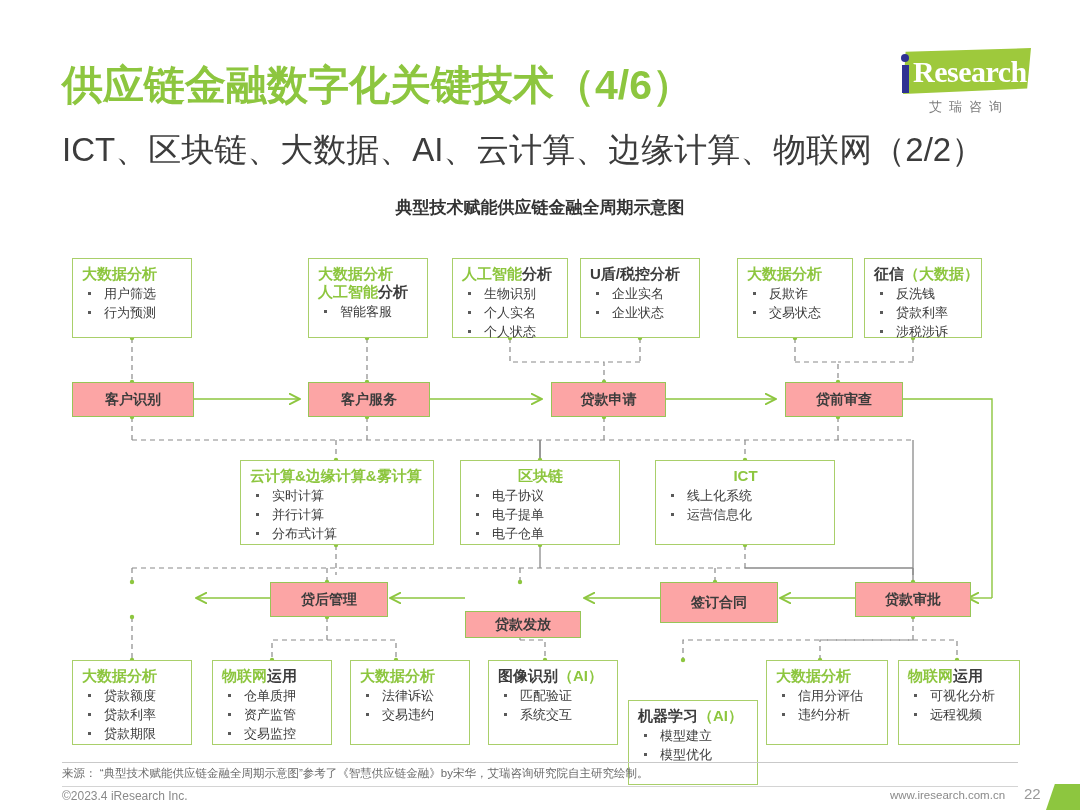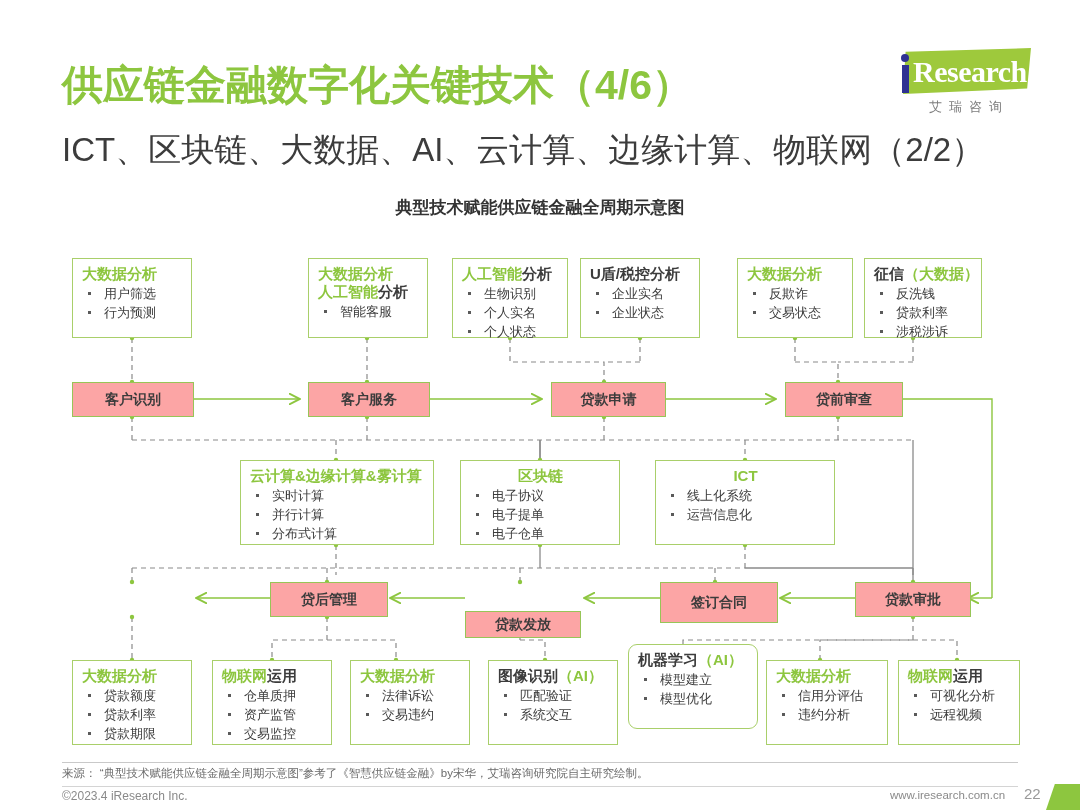--- a/index.html
+++ b/index.html
@@ -371,21 +371,21 @@
   </div>
 
   <div class="box tbox" style="left:488px;top:660px;width:130px;height:85px;">
     <div class="hd"><span>图像识别</span><span class="g">（AI）</span></div>
     <ul>
       <li>匹配验证</li>
       <li>系统交互</li>
     </ul>
   </div>
 
-  <div class="box tbox" style="left:628px;top:644px;width:130px;height:85px;border-radius:9px;">
+  <div class="box tbox" style="left:628px;top:700px;width:130px;height:85px;">
     <div class="hd"><span>机器学习</span><span class="g">（AI）</span></div>
     <ul>
       <li>模型建立</li>
       <li>模型优化</li>
     </ul>
   </div>
 
   <div class="box tbox" style="left:766px;top:660px;width:122px;height:85px;">
     <div class="hd"><span class="g">大数据分析</span></div>
     <ul>

